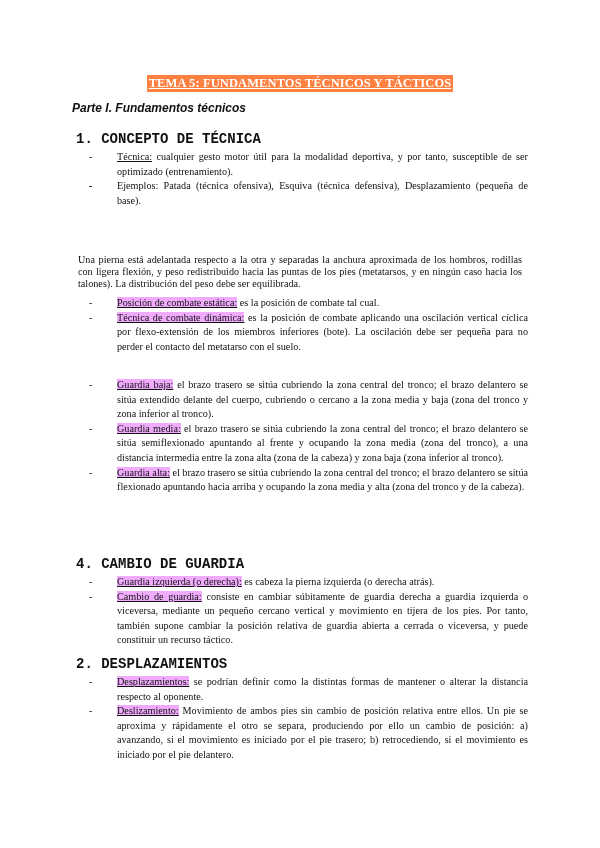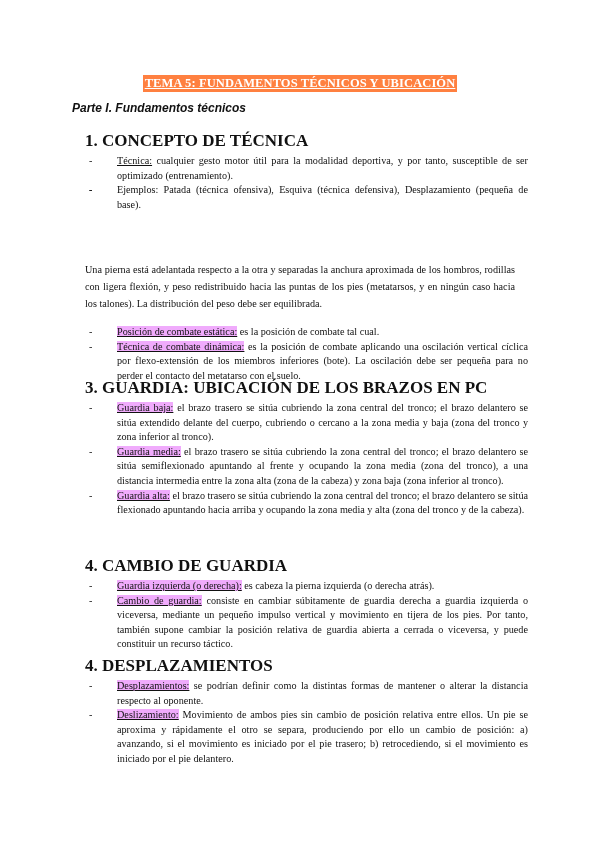--- a/index.html
+++ b/index.html
@@ -5,36 +5,36 @@
     html, body { margin: 0; padding: 0; background: #ffffff; }
     body { width: 600px; height: 848px; position: relative; overflow: hidden;
            font-family: "Liberation Serif", "DejaVu Serif", serif; color: #111; }
     .page { position: absolute; left: 72px; top: 0; width: 456px; }
     .title-wrap { position: absolute; top: 73px; left: 0; width: 456px; text-align: center; }
     .title { display: inline-block; background: #ff8040; color: #fff; font-weight: bold;
              font-size: 12.5px; padding: 1px 2px; text-decoration: underline; letter-spacing: 0.1px; }
     .part { position: absolute; top: 101px; left: 0; font-family: "Liberation Sans", "DejaVu Sans", sans-serif;
             font-style: italic; font-weight: bold; font-size: 12px; }
     .section { position: absolute; left: 0; width: 456px; }
-    .sec-h { font-weight: bold; font-size: 17px; margin: 0 0 3px 13px; }
-    .para { font-size: 10.2px; line-height: 17px; text-align: justify; margin: 13px; }
+    .sec-h { font-weight: bold; font-size: 14px; margin: 0 0 3px 4px; font-family: Liberation Mono, monospace; }
+    .para { font-size: 10.2px; line-height: 12px; text-align: justify; margin: 6px; }
     ul.items { list-style: none; margin: 0; padding: 0; }
     ul.items li { position: relative; padding-left: 45px; font-size: 10.2px; line-height: 14.6px;
                   text-align: justify; margin: 0; }
     ul.items li .dash { position: absolute; left: 17px; top: 0; }
     .hl { background: #f0abfc; text-decoration: underline; }
     .ul { text-decoration: underline; }
   </style>
 </head>
 <body>
 
 <div class="page">
 
   <div class="title-wrap">
-    <span class="title">TEMA 5: FUNDAMENTOS TÉCNICOS Y UBICACIÓN</span>
+    <span class="title">TEMA 5: FUNDAMENTOS TÉCNICOS Y TÁCTICOS</span>
   </div>
 
   <div class="part">Parte I. Fundamentos técnicos</div>
 
   <div class="section" style="top:131px;">
     <p class="sec-h">1. CONCEPTO DE TÉCNICA</p>
     <ul class="items">
       <li><span class="dash">-</span><span class="ul">Técnica:</span><span> cualquier gesto motor útil para la modalidad deportiva, y por tanto, susceptible de ser optimizado (entrenamiento).</span></li>
       <li><span class="dash">-</span></li>
       <li><span class="dash">-</span><span>Ejemplos: Patada (técnica ofensiva), Esquiva (técnica defensiva), Desplazamiento (pequeña de base).</span></li>
@@ -43,37 +43,36 @@
 
   <div class="section" style="top:248px;">
     <p class="para">Una pierna está adelantada respecto a la otra y separadas la anchura aproximada de los hombros, rodillas con ligera flexión, y peso redistribuido hacia las puntas de los pies (metatarsos, y en ningún caso hacia los talones). La distribución del peso debe ser equilibrada.</p>
     <ul class="items">
       <li><span class="dash">-</span><span class="hl">Posición de combate estática:</span><span> es la posición de combate tal cual.</span></li>
       <li><span class="dash">-</span><span class="hl">Técnica de combate dinámica:</span><span> es la posición de combate aplicando una oscilación vertical cíclica por flexo-extensión de los miembros inferiores (bote). La oscilación debe ser pequeña para no perder el contacto del metatarso con el suelo.</span></li>
     </ul>
   </div>
 
   <div class="section" style="top:378px;">
-    <p class="sec-h">3. GUARDIA: UBICACIÓN DE LOS BRAZOS EN PC</p>
     <ul class="items">
       <li><span class="dash">-</span><span class="hl">Guardia baja:</span><span> el brazo trasero se sitúa cubriendo la zona central del tronco; el brazo delantero se sitúa extendido delante del cuerpo, cubriendo o cercano a la zona media y baja (zona del tronco y zona inferior al tronco).</span></li>
       <li><span class="dash">-</span><span class="hl">Guardia media:</span><span> el brazo trasero se sitúa cubriendo la zona central del tronco; el brazo delantero se sitúa semiflexionado apuntando al frente y ocupando la zona media (zona del tronco), a una distancia intermedia entre la zona alta (zona de la cabeza) y zona baja (zona inferior al tronco).</span></li>
       <li><span class="dash">-</span><span class="hl">Guardia alta:</span><span> el brazo trasero se sitúa cubriendo la zona central del tronco; el brazo delantero se sitúa flexionado apuntando hacia arriba y ocupando la zona media y alta (zona del tronco y de la cabeza).</span></li>
     </ul>
   </div>
 
   <div class="section" style="top:556px;">
     <p class="sec-h">4. CAMBIO DE GUARDIA</p>
     <ul class="items">
       <li><span class="dash">-</span><span class="hl">Guardia izquierda (o derecha):</span><span> es cabeza la pierna izquierda (o derecha atrás).</span></li>
-      <li><span class="dash">-</span><span class="hl">Cambio de guardia:</span><span> consiste en cambiar súbitamente de guardia derecha a guardia izquierda o viceversa, mediante un pequeño impulso vertical y movimiento en tijera de los pies. Por tanto, también supone cambiar la posición relativa de guardia abierta a cerrada o viceversa, y puede constituir un recurso táctico.</span></li>
+      <li><span class="dash">-</span><span class="hl">Cambio de guardia:</span><span> consiste en cambiar súbitamente de guardia derecha a guardia izquierda o viceversa, mediante un pequeño cercano vertical y movimiento en tijera de los pies. Por tanto, también supone cambiar la posición relativa de guardia abierta a cerrada o viceversa, y puede constituir un recurso táctico.</span></li>
     </ul>
   </div>
 
   <div class="section" style="top:656px;">
-    <p class="sec-h">4. DESPLAZAMIENTOS</p>
+    <p class="sec-h">2. DESPLAZAMIENTOS</p>
     <ul class="items">
       <li><span class="dash">-</span><span class="hl">Desplazamientos:</span><span> se podrían definir como la distintas formas de mantener o alterar la distancia respecto al oponente.</span></li>
       <li><span class="dash">-</span><span class="hl">Deslizamiento:</span><span> Movimiento de ambos pies sin cambio de posición relativa entre ellos. Un pie se aproxima y rápidamente el otro se separa, produciendo por ello un cambio de posición: a) avanzando, si el movimiento es iniciado por el pie trasero; b) retrocediendo, si el movimiento es iniciado por el pie delantero.</span></li>
     </ul>
   </div>
 
 </div>
 
 </body></html>

